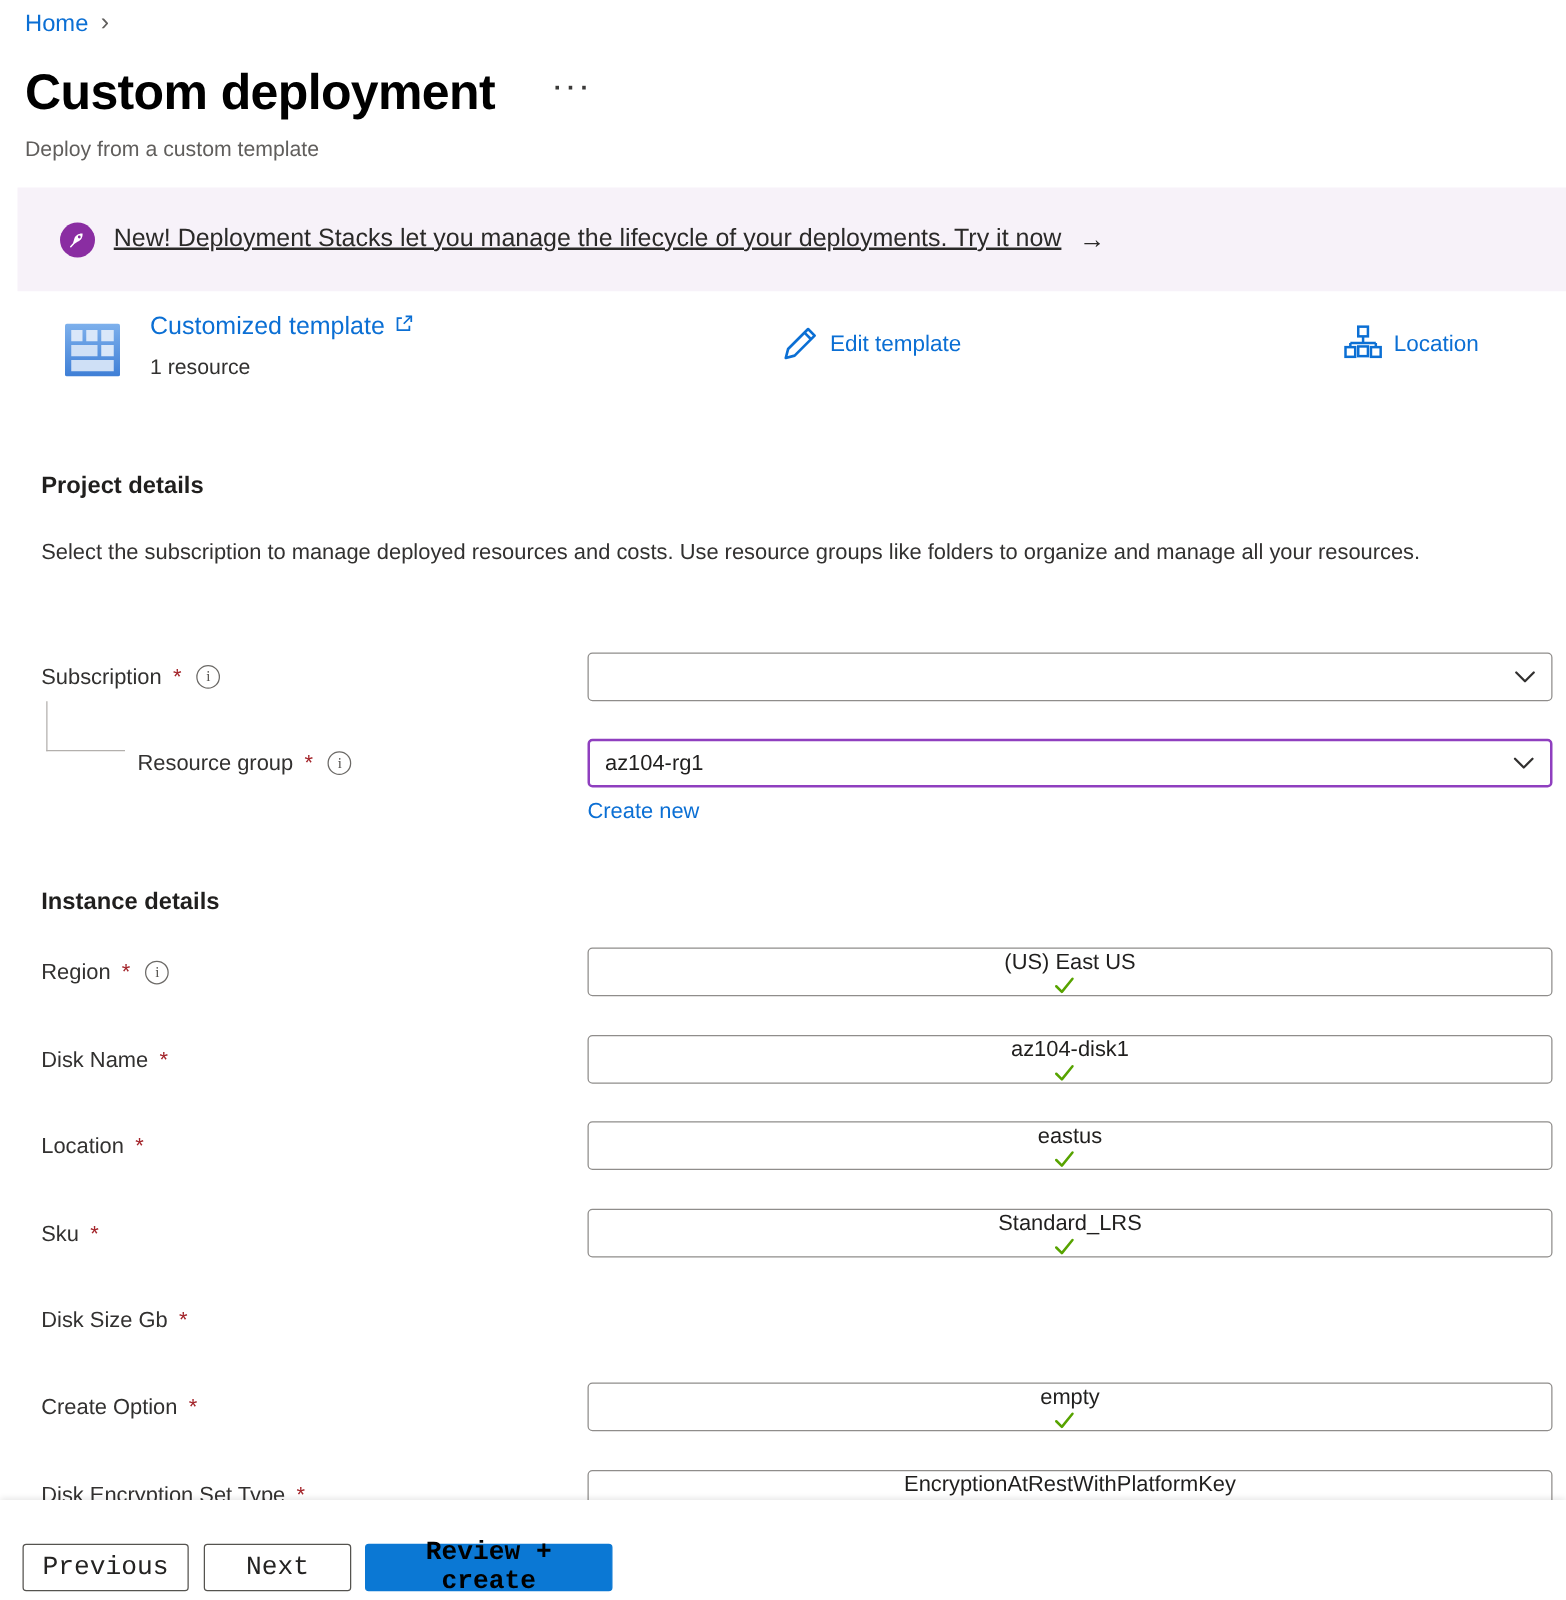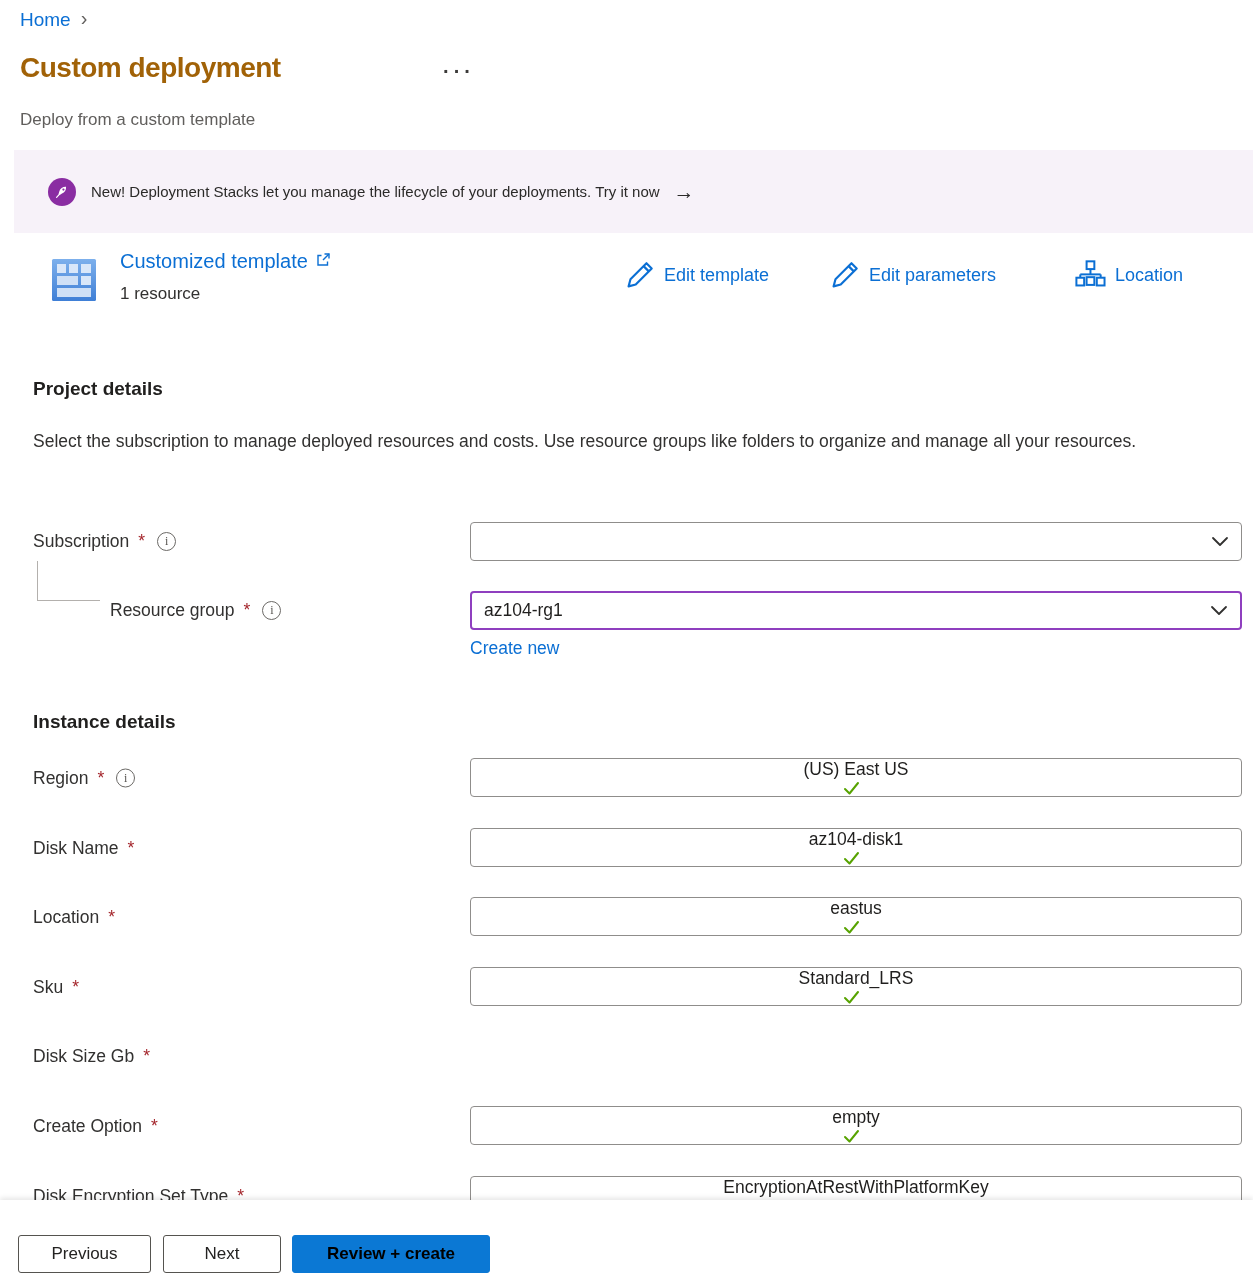--- a/index.html
+++ b/index.html
@@ -6,29 +6,29 @@
   html,body { margin:0; padding:0; background:#fff; }
   body { font-family:"Liberation Sans", sans-serif; color:#323130; }
   .page { position:relative; width:1253px; height:1280px; background:#fff; overflow:hidden; }
 
   
   .breadcrumb { position:absolute; left:20px; top:8px; font-size:19px; display:flex; align-items:center; gap:10px; }
   .breadcrumb a { color:#0b6fd4; text-decoration:none; cursor:pointer; }
   .crumb-sep { color:#605e5c; font-size:20px; line-height:1; padding-bottom:3px; }
 
   
-  .page-title { position:absolute; left:20px; top:52px; font-size:28px; font-weight:700; color:#a16207; letter-spacing:-0.5px; }
+  .page-title { position:absolute; left:20px; top:52px; font-size:40px; font-weight:700; color:#000000; letter-spacing:-0.5px; }
   .title-ellipsis { position:absolute; left:443px; top:60px; font-size:20px; font-weight:700; color:#3b3a39; letter-spacing:4px; cursor:pointer; }
   .page-subtitle { position:absolute; left:20px; top:110px; font-size:17px; color:#605e5c; }
 
   
   .banner { position:absolute; left:14px; right:0; top:150px; height:83px; background:#f7f2f9; display:flex; align-items:center; cursor:pointer; }
   .banner-icon { width:28px; height:28px; border-radius:50%; background:#8a2da2; margin-left:34px; flex:0 0 auto;
                  display:flex; align-items:center; justify-content:center; }
-  .banner-text { margin-left:15px; font-size:15px; color:#2b2a29; }
+  .banner-text { margin-left:15px; font-size:20px; color:#2b2a29;text-decoration:underline; }
   .banner-arrow { margin-left:14px; font-size:21px; color:#2b2a29; }
 
   
   .tmpl-icon { position:absolute; left:50px; top:256px; width:48px; height:48px; }
   .tmpl-title { position:absolute; left:120px; top:250px; font-size:20px; color:#0b6fd4; display:flex; align-items:center; gap:7px; cursor:pointer; }
   .tmpl-sub { position:absolute; left:120px; top:284px; font-size:17px; color:#323130; }
 
   .action { position:absolute; top:260px; transform:translateX(-50%); display:flex; flex-direction:row; align-items:center; gap:9px; cursor:pointer; }
   .action-label { color:#0b6fd4; font-size:18px; white-space:nowrap; }
 
@@ -55,22 +55,22 @@
 
   .link { position:absolute; color:#0b6fd4; font-size:17.5px; cursor:pointer; }
 
   .form-row { position:absolute; left:0; width:100%; height:39px; }
   .form-row .field-label { left:33px; top:50%; transform:translateY(-50%); }
   .form-row .field-box { top:0;flex-direction:column; }
 
   
   .footer { position:absolute; left:0; right:0; top:1200px; bottom:0; background:#fff; z-index:5;
             box-shadow:0 -2px 5px rgba(0,0,0,0.10); }
-  .btn { position:absolute; top:35px; height:38px; border-radius:3px; font-size:17px; display:flex;
-         align-items:center; justify-content:center; cursor:pointer; font-family:Liberation Sans, sans-serif; }
+  .btn { position:absolute; top:35px; height:38px; border-radius:3px; font-size:21px; display:flex;
+         align-items:center; justify-content:center; cursor:pointer; font-family:Liberation Mono, monospace; }
   .btn-secondary { background:#fff; border:1px solid #55534f; color:#242322; }
   .btn-primary { background:#0b78d4; border:1px solid #0b78d4; color:#000000; font-weight:700; }
   #btn-previous { left:18px; width:133px; }
   #btn-next { left:163px; width:118px; }
   #btn-review { left:292px; width:198px; }
 </style>
 </head>
 <body>
 
 <svg width="0" height="0" style="position:absolute">
@@ -137,26 +137,20 @@
     </span>
   </div>
   <div class="tmpl-sub">1 resource</div>
 
   <div class="action" style="left:697px">
     <svg width="30" height="30" viewBox="0 0 24 24">
         <use href="#pencil"></use>
       </svg>
     <span class="action-label">Edit template</span>
   </div>
-  <div class="action" style="left:913px">
-    <svg width="30" height="30" viewBox="0 0 24 24">
-        <use href="#pencil"></use>
-      </svg>
-    <span class="action-label">Edit parameters</span>
-  </div>
   <div class="action" style="left:1129px">
     <svg width="31" height="31" viewBox="0 0 28 28">
       <g fill="none" stroke="#0b6fd4" stroke-width="1.8">
         <rect x="10.5" y="1.2" width="7" height="7"></rect>
         <line x1="14" y1="8.2" x2="14" y2="13"></line>
         <line x1="4.8" y1="13" x2="23.2" y2="13"></line>
         <line x1="4.8" y1="13" x2="4.8" y2="16"></line>
         <line x1="23.2" y1="13" x2="23.2" y2="16"></line>
         <rect x="1.3" y="16" width="7" height="7"></rect>
         <rect x="19.7" y="16" width="7" height="7"></rect>

